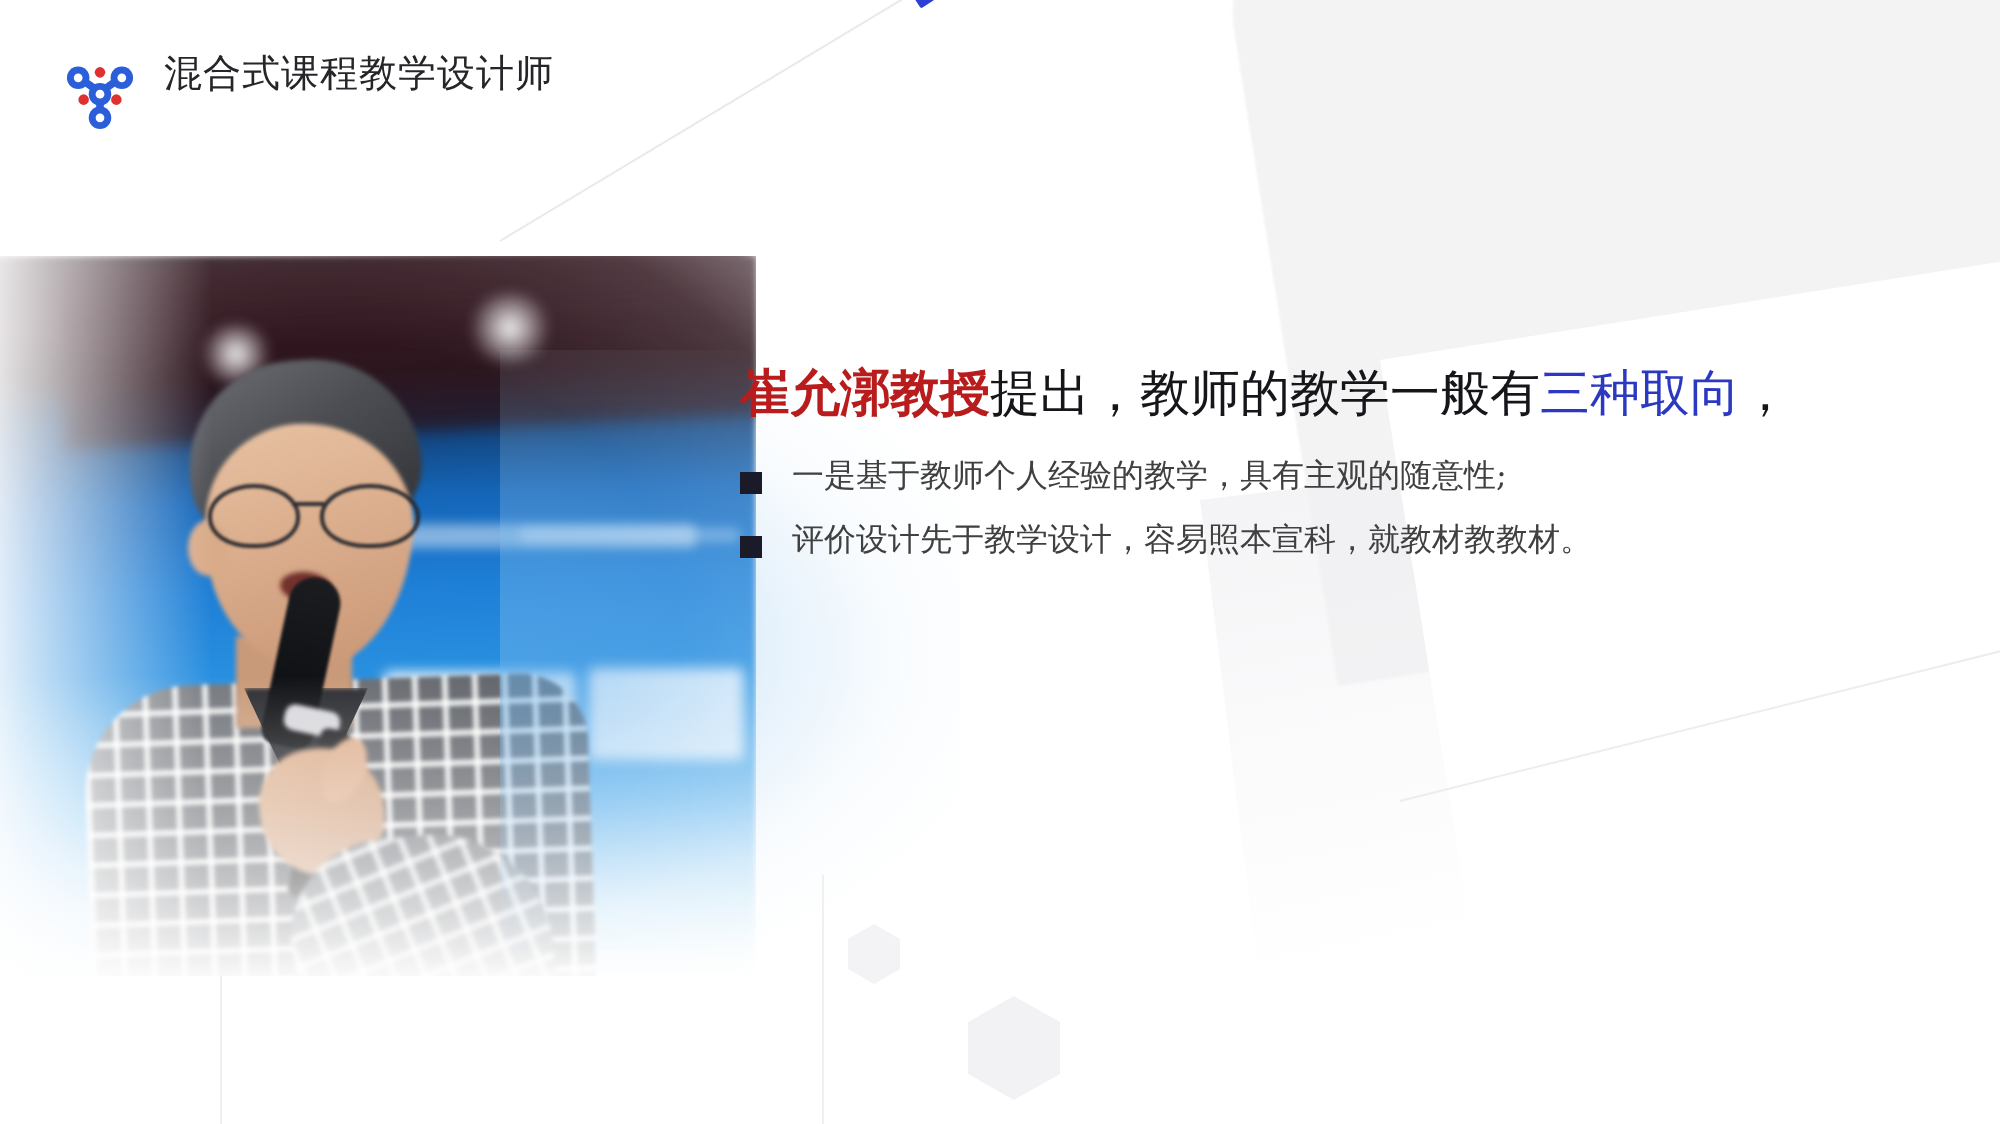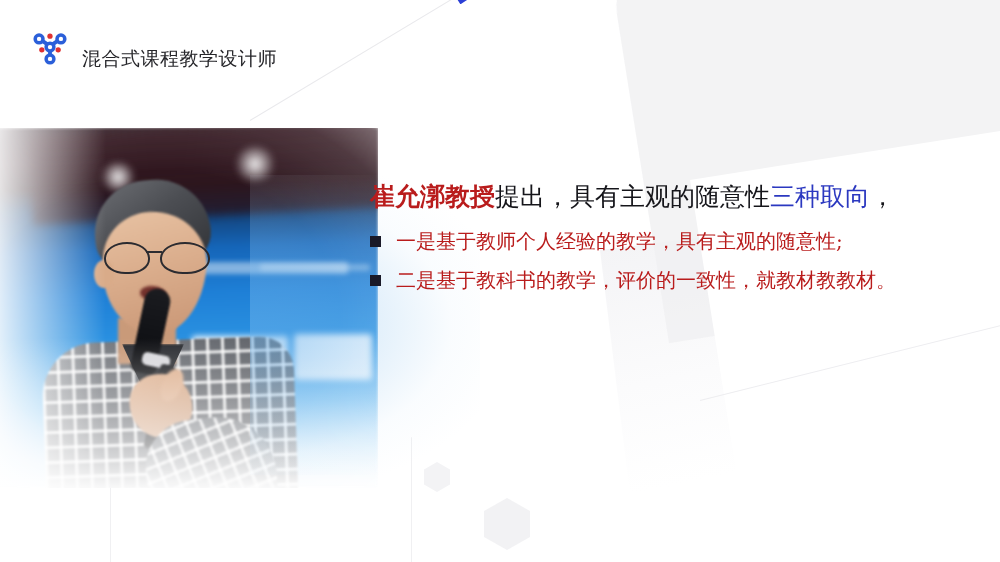--- a/index.html
+++ b/index.html
@@ -128,21 +128,21 @@
     border: 1px solid #f0f0f2;
     clip-path: polygon(50% 0%, 100% 25%, 100% 75%, 50% 100%, 0% 75%, 0% 25%);
   }
 
   
   .brand {
     position: absolute;
     left: 30px;
     top: 28px;
     display: flex;
-    align-items: flex-end;
+    align-items: flex-start;
     gap: 12px;
   }
   .brand-mark {
     width: 40px;
     height: 40px;
     display: block;
   }
   .brand-title {
     font-size: 19px;
     line-height: 1;
@@ -352,23 +352,23 @@
   ul.points {
     list-style: none;
     margin: 0;
     padding: 0;
   }
   ul.points > li {
     position: relative;
     padding-left: 26px;
     margin-bottom: 5px;
     font-family: "DejaVu Serif", "Liberation Serif", serif;
-    font-size: 20px;
+    font-size: 16px;
     line-height: 1.72;
-    color: #b91c1c;
+    color: #404040;
     text-align: justify;
   }
   ul.points > li .bullet {
     position: absolute;
     left: 0;
     top: 12px;
     width: 11px;
     height: 11px;
     background: #1a1a28;
     display: block;
@@ -452,28 +452,28 @@
       <span class="p-arm"></span>
     </div>
 
     <div class="photo-fade-left"></div>
     <div class="photo-fade-bottom"></div>
   </div>
   <div class="photo-glow"></div>
 
   <div class="content">
 
-    <div class="lead"><span class="hl-red">崔允漷教授</span><span class="plain">提出，具有主观的随意性</span><span class="hl-blue">三种取向</span><span class="plain">，</span></div>
+    <div class="lead"><span class="hl-red">崔允漷教授</span><span class="plain">提出，教师的教学一般有</span><span class="hl-blue">三种取向</span><span class="plain">，</span></div>
 
     <ul class="points">
       <li class="no-wrap">
         <span class="bullet"></span>
         <span>一是基于教师个人经验的教学，具有主观的随意性;</span>
       </li>
       <li class="no-wrap">
         <span class="bullet"></span>
-        <span>二是基于教科书的教学，评价的一致性，就教材教教材。</span>
+        <span>评价设计先于教学设计，容易照本宣科，就教材教教材。</span>
       </li>
     </ul>
 
   </div>
 
 </div>
 
 </body></html>

